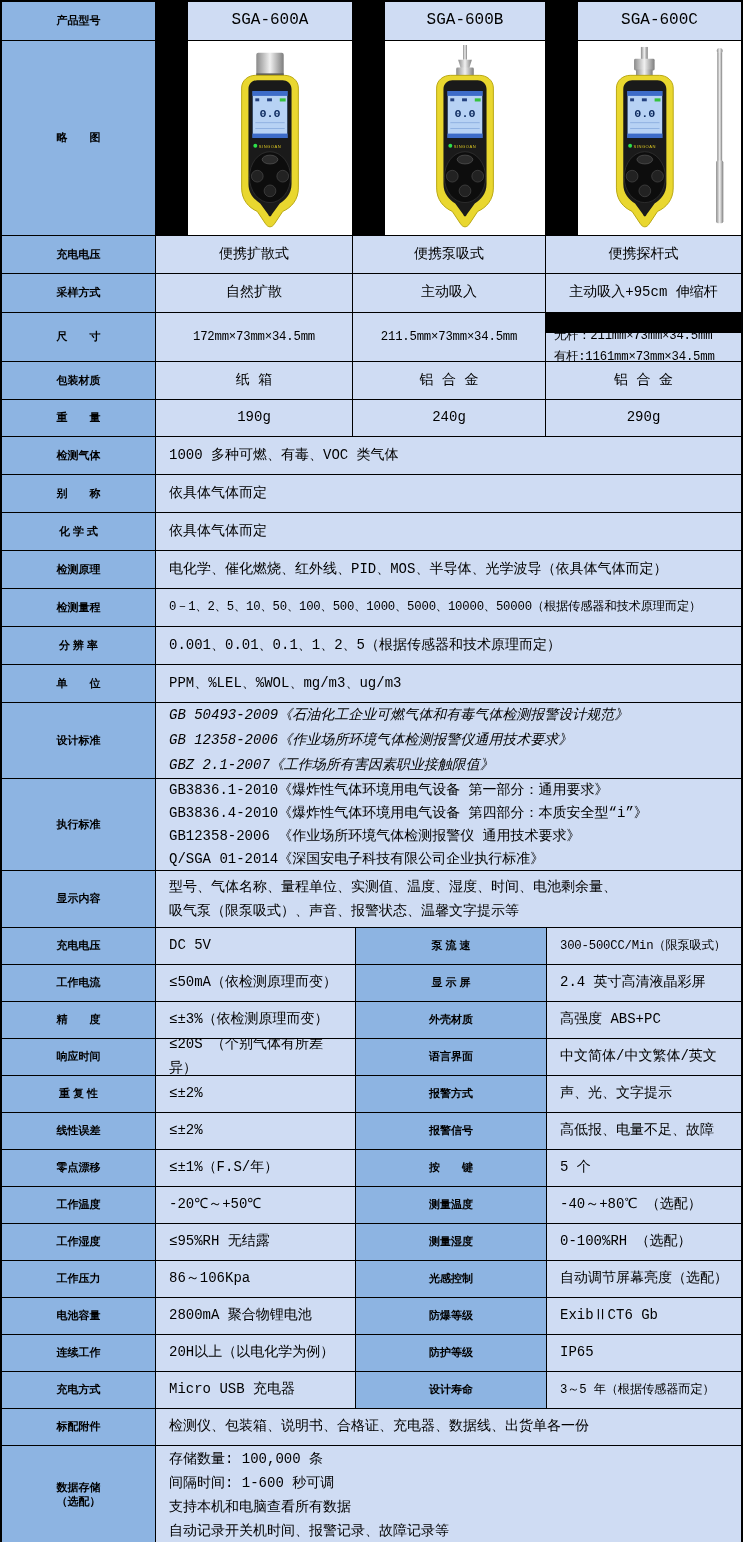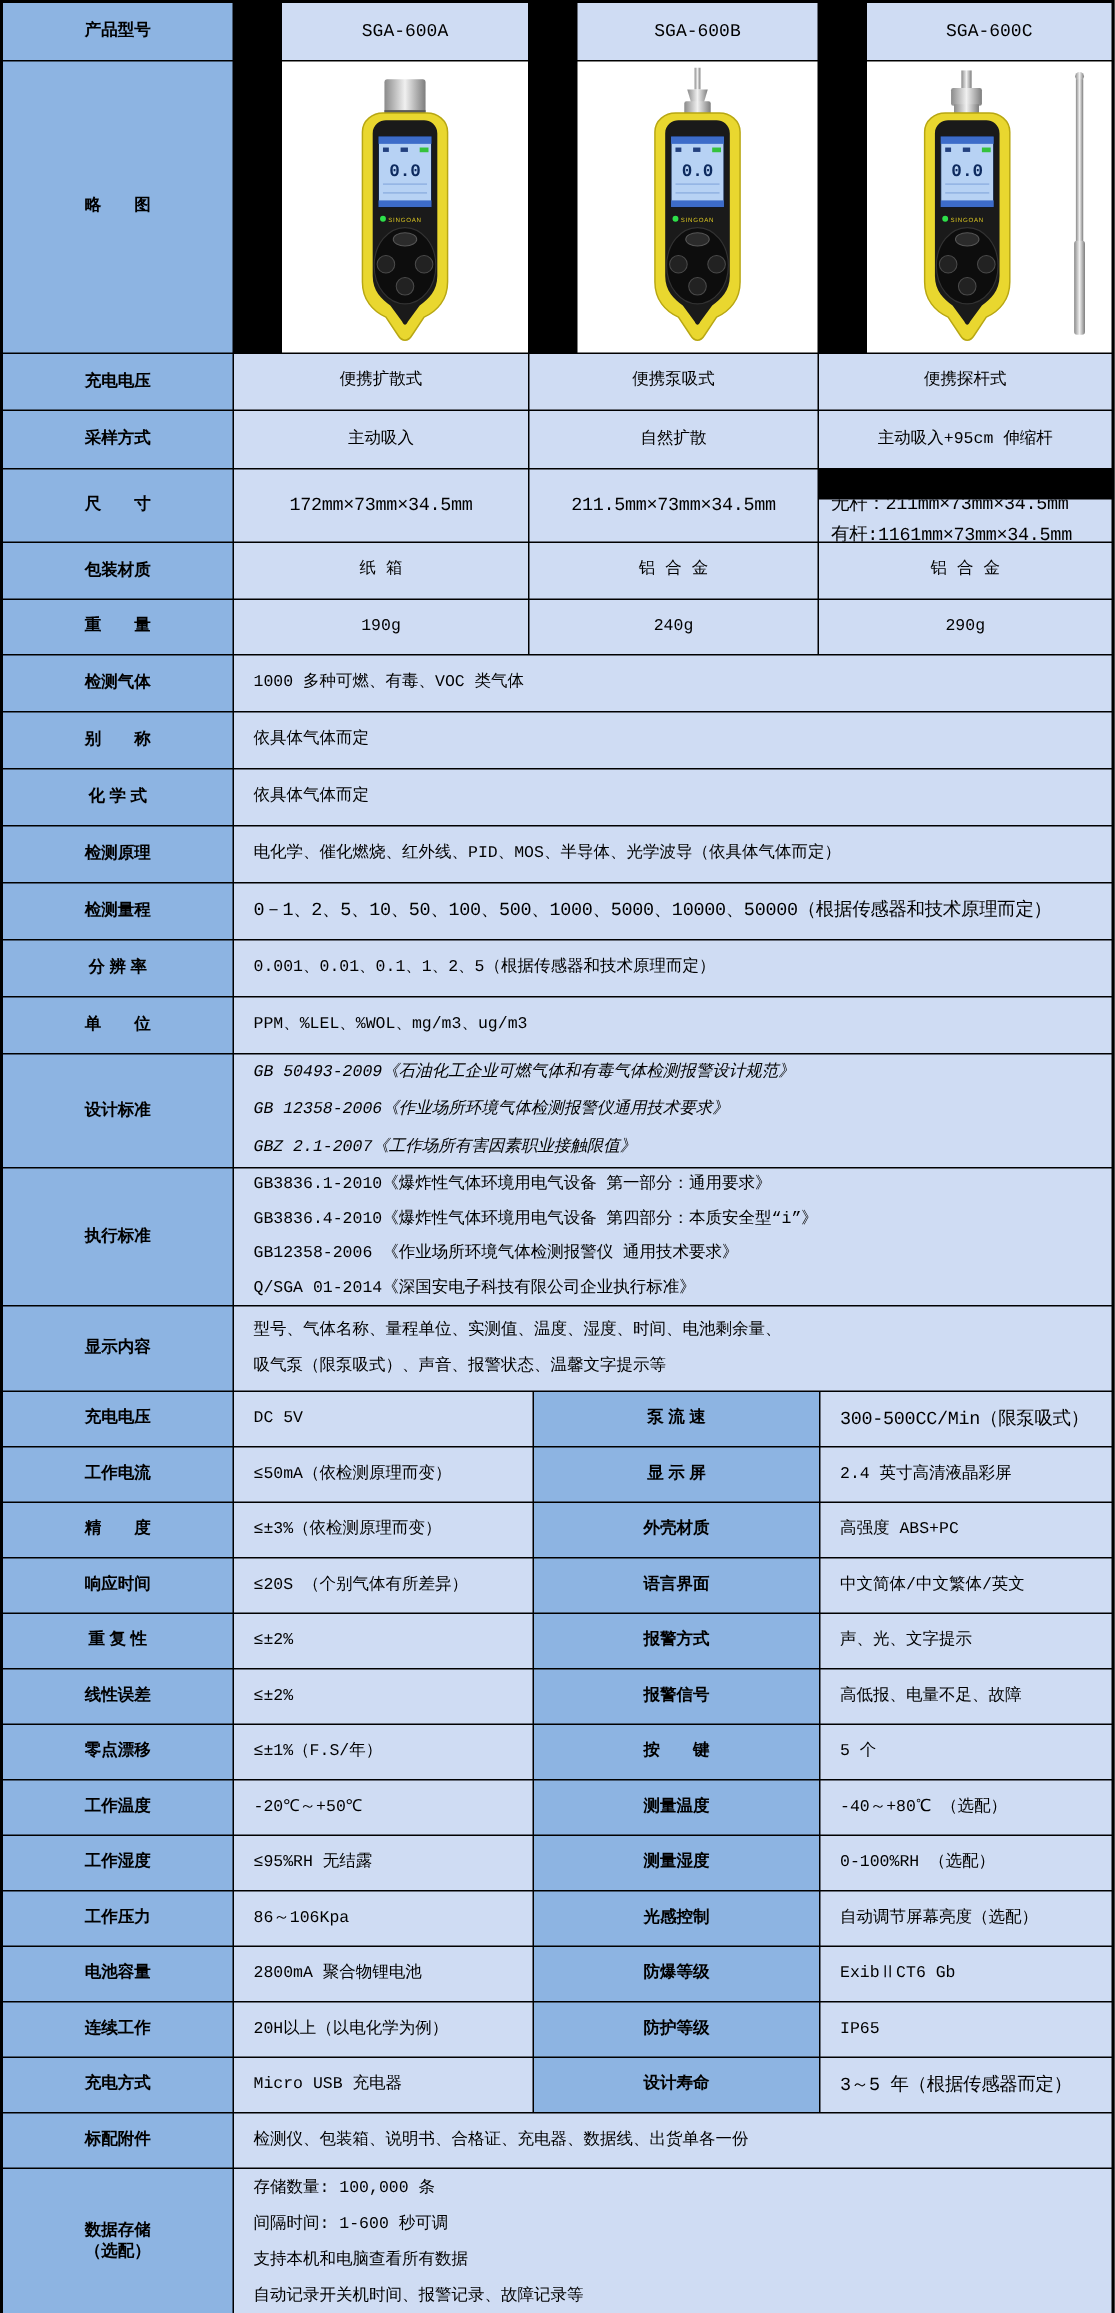--- a/index.html
+++ b/index.html
@@ -25,27 +25,27 @@
   .cell{display:flex;align-items:center;overflow:hidden;}
   .lbl{
     background:var(--label-bg);
     justify-content:center;text-align:center;
     font-weight:bold;font-size:11px;line-height:1.25;
     white-space:pre-line;
   }
   .val{
     background:var(--value-bg);
     font-family:"Liberation Mono","DejaVu Sans Mono",monospace;
-    font-size:11px;line-height:1.7;
+    font-size:14px;line-height:1.7;
     padding:0 10px 0 13px;
     white-space:pre-line;
   }
   .c{justify-content:center;text-align:center;padding:0 4px;}
   .sm{font-size:12.3px;letter-spacing:-0.2px;}
-  .hdr{font-size:12px;margin-left:32px;}
+  .hdr{font-size:16px;margin-left:32px;}
   .photo{background:var(--photo-bg);justify-content:center;margin-left:32px;}
   .h38{height:38px}.h194{height:194px}.h37{height:37px}.h36{height:36px}
   .h48{height:48px}.h75{height:75px}.h91{height:91px}.h56{height:56px}.h97{height:97px}
   svg{display:block;}
 </style>
 </head>
 <body>
 
 <div class="tbl">
 
@@ -164,22 +164,22 @@
   </div>
 
   <div class="row r3 h37">
     <div class="cell lbl">充电电压</div>
     <div class="cell val c">便携扩散式</div>
     <div class="cell val c">便携泵吸式</div>
     <div class="cell val c">便携探杆式</div>
   </div>
   <div class="row r3 h38">
     <div class="cell lbl">采样方式</div>
+    <div class="cell val c">自然扩散</div>
     <div class="cell val c">主动吸入</div>
-    <div class="cell val c">自然扩散</div>
     <div class="cell val c">主动吸入+95cm 伸缩杆</div>
   </div>
   <div class="row r3 h48">
     <div class="cell lbl">尺　　寸</div>
     <div class="cell val c sm">172mm×73mm×34.5mm</div>
     <div class="cell val c sm">211.5mm×73mm×34.5mm</div>
     <div class="cell val sm" style="padding-left:8px;margin-top:20px;">无杆：211mm×73mm×34.5mm
 有杆:1161mm×73mm×34.5mm</div>
   </div>
   <div class="row r3 h37">

